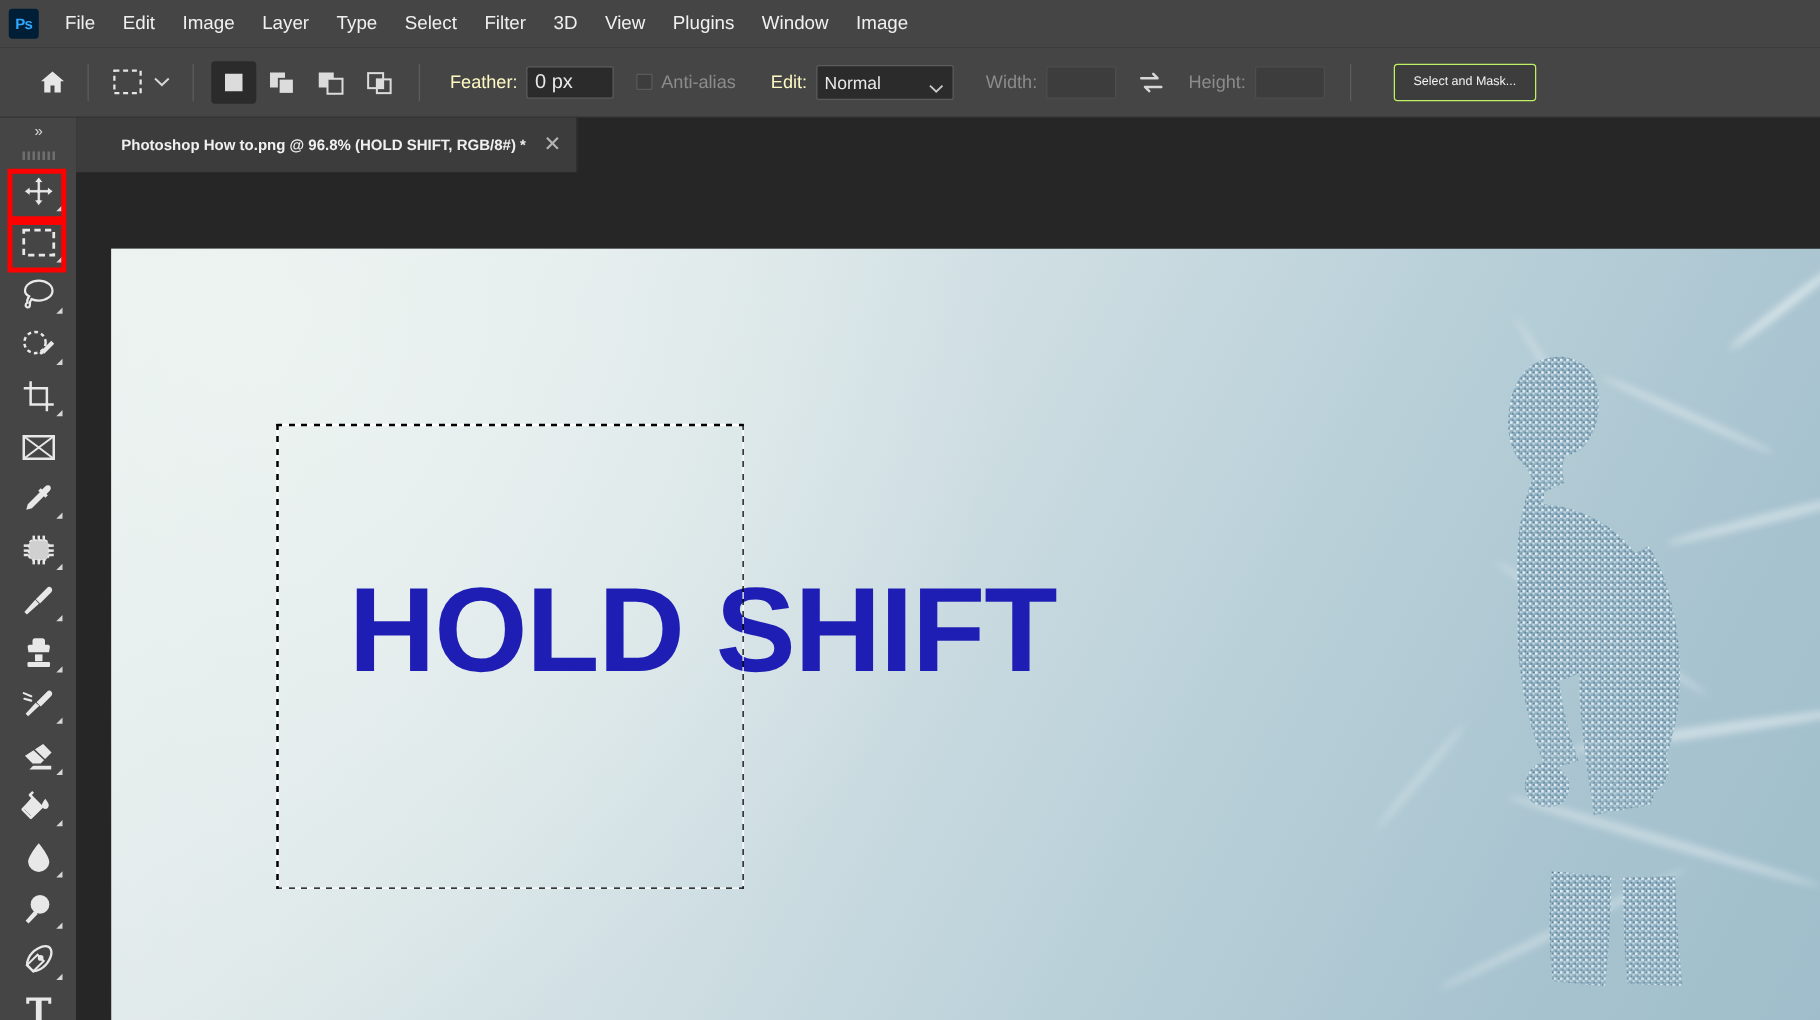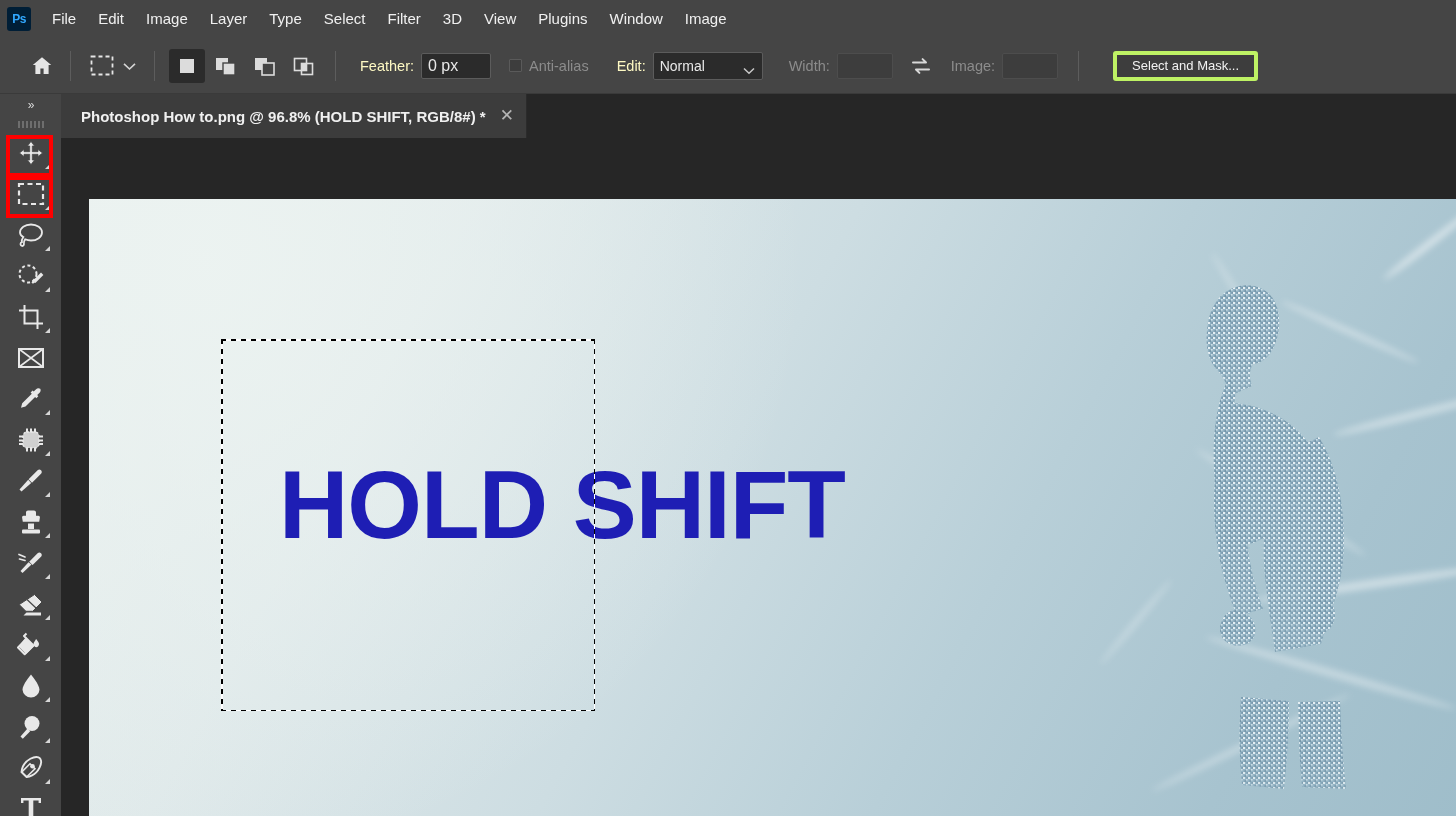--- a/index.html
+++ b/index.html
@@ -58,38 +58,38 @@
   .checkbox { width:13px; height:13px; background:#3d3d3d; border:1px solid #5a5a5a; border-radius:1px; }
   .styleselect {
     position:relative; width:110px; height:28px; background:#2b2b2b;
     border:1px solid #5c5c5c; border-radius:2px; display:flex;
     align-items:center; padding:12px 6px; color:#e8e8e8; font-size:14px;
   }
   .styleselect .chev { position:absolute; right:7px; top:9px; }
   .swapicon { margin-left:14px; margin-right:4px; width:28px; height:26px;
     display:flex; align-items:center; justify-content:center; }
   .mask-btn {
-    margin-left:26px; background:#3d3d3d; border:4px solid #bef264;
-    color:#f2f2f2; font-size:13px; height:30px; padding:0 15px;
+    margin-left:26px; background:#3d3d3d; border:1px solid #bef264;
+    color:#f2f2f2; font-size:10px; height:30px; padding:0 15px;
     border-radius:3px; font-family:"Liberation Sans", sans-serif; cursor:pointer;
     white-space:nowrap;
   }
 
   
   .tabbar {
     position:absolute; left:0; top:94px; width:1456px; height:44px;
     background:#262626;
   }
   .doc-tab {
     position:absolute; left:61px; top:0; height:44px;
     background:#3c3c3c; display:flex; align-items:center;
     padding:0 12px 0 20px; gap:14px;
     border-right:1px solid #2b2b2b;
   }
-  .doc-tab .title { color:#f0f0f0; font-size:15px; font-weight:bold; white-space:nowrap; }
+  .doc-tab .title { color:#f0f0f0; font-size:12px; font-weight:bold; white-space:nowrap;margin-left:16px; }
   .tab-close { color:#b4b4b4; font-size:17px; line-height:12px; cursor:pointer; }
 
   
   .toolbar {
     position:absolute; left:0; top:94px; width:61px; height:722px;
     background:#454545;
   }
   .tb-chevron { height:22px; display:flex; align-items:center; justify-content:center; color:#d8d8d8;
     font-size:12px; letter-spacing:-1px; }
   .tb-grip { height:16px; display:flex; align-items:center; justify-content:center; }
@@ -233,21 +233,21 @@
 
     <span class="opt-label dim" style="margin-left:26px;">Width:</span>
     <input class="opt-input dimbox" value="" style="">
 
     <div class="swapicon">
       <svg width="22" height="18" viewBox="0 0 22 18">
         <path d="M3 5.5h13l-3.4-3.4M19 12.5H6l3.4 3.4" fill="none" stroke="#d8d8d8" stroke-width="2" stroke-linecap="round" stroke-linejoin="round"></path>
       </svg>
     </div>
 
-    <span class="opt-label dim" style="margin-left:12px;">Image:</span>
+    <span class="opt-label dim" style="margin-left:12px;">Height:</span>
     <input class="opt-input dimbox" value="" style="">
 
     <div class="opt-sep" style="margin-left:20px;"></div>
 
     <button class="mask-btn">Select and Mask...</button>
   </div>
 
   <div class="tabbar">
     <div class="doc-tab">
       <span class="title">Photoshop How to.png @ 96.8% (HOLD SHIFT, RGB/8#) *</span>

